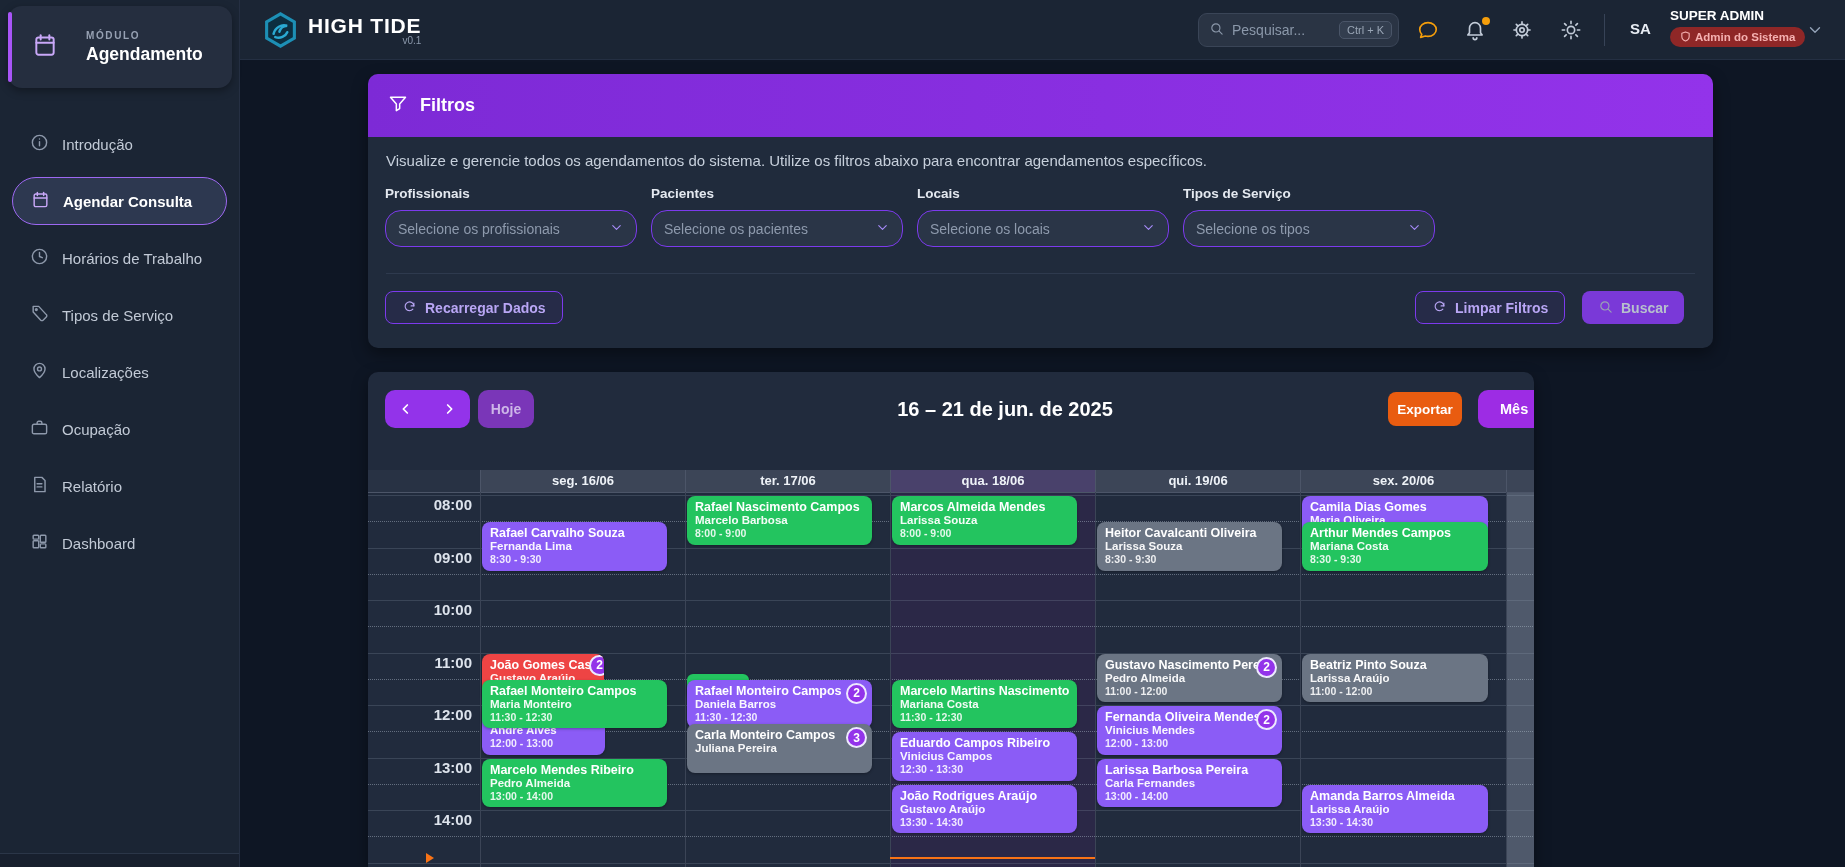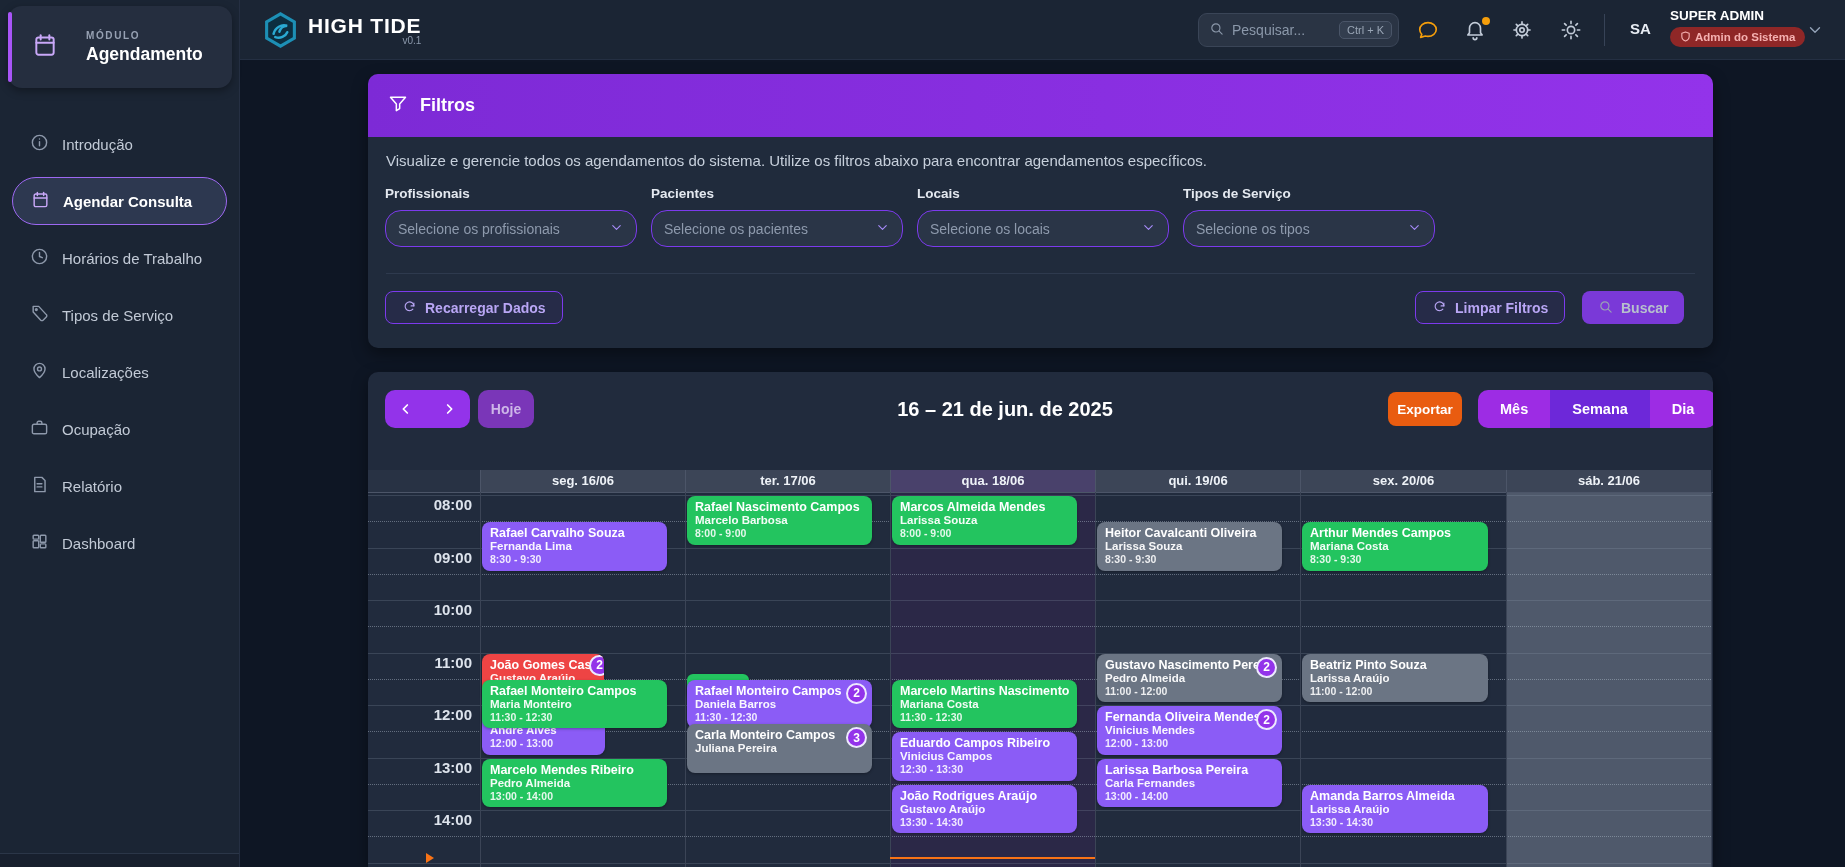--- a/index.html
+++ b/index.html
@@ -97,21 +97,21 @@
   .btn .ic { width:15px; height:15px; }
   .btn-outline { height:33px; border:1px solid #7c3aed; background:rgba(124,58,237,.07);
                  color:#b9a6f5; padding:0 16px; }
   #reload-btn { position:absolute; left:17px; top:217px; }
   #clear-btn  { position:absolute; left:1047px; top:217px; }
   #search-btn { position:absolute; left:1214px; top:217px; height:33px; padding:0 16px;
                 background:#7a39d8; border:none; color:#b7c0cd; }
   #search-btn .ic { color:#9aa4b4; }
 
   
-  #calendar-card { position:absolute; left:368px; top:372px; width:1345px; height:495px;
+  #calendar-card { position:absolute; left:368px; top:372px; width:1166px; height:495px;
                    background:#212b3d; border-radius:10px 10px 0 0; overflow:hidden;
                    box-shadow:0 6px 16px rgba(0,0,0,.4); }
   .nav-pill { position:absolute; left:17px; top:18px; width:85px; height:38px;
               background:#9333ea; border-radius:10px; display:flex; }
   .nav-pill .chev { flex:1; display:flex; align-items:center; justify-content:center;
                     color:#fff; cursor:pointer; }
   .nav-pill .ic { width:16px; height:16px; }
   #today-btn { position:absolute; left:110px; top:18px; width:56px; height:38px;
                background:#7a36b8; border-radius:10px; color:#cdb6e8; font-size:14px;
                font-weight:600; border:none; }
@@ -514,20 +514,24 @@
           <div class="ev-name">Fernanda Oliveira Mendes</div>
           <div class="ev-patient">Vinicius Mendes</div>
           <div class="ev-time">12:00 - 13:00</div>
           <div class="ev-badge">2</div>
         </div>
         <div class="event ev-purple" style="left:729px;top:288.5px;width:185px;height:48.5px">
           <div class="ev-name">Larissa Barbosa Pereira</div>
           <div class="ev-patient">Carla Fernandes</div>
           <div class="ev-time">13:00 - 14:00</div>
         </div>
+        <div class="event ev-purple" style="left:934px;top:26px;width:186px;height:48.5px">
+          <div class="ev-name">Camila Dias Gomes</div>
+          <div class="ev-patient">Maria Oliveira</div>
+        </div>
         <div class="event ev-green" style="left:934px;top:52.25px;width:186px;height:48.5px">
           <div class="ev-name">Arthur Mendes Campos</div>
           <div class="ev-patient">Mariana Costa</div>
           <div class="ev-time">8:30 - 9:30</div>
         </div>
         <div class="event ev-gray" style="left:934px;top:183.5px;width:186px;height:48.5px">
           <div class="ev-name">Beatriz Pinto Souza</div>
           <div class="ev-patient">Larissa Araújo</div>
           <div class="ev-time">11:00 - 12:00</div>
         </div>

